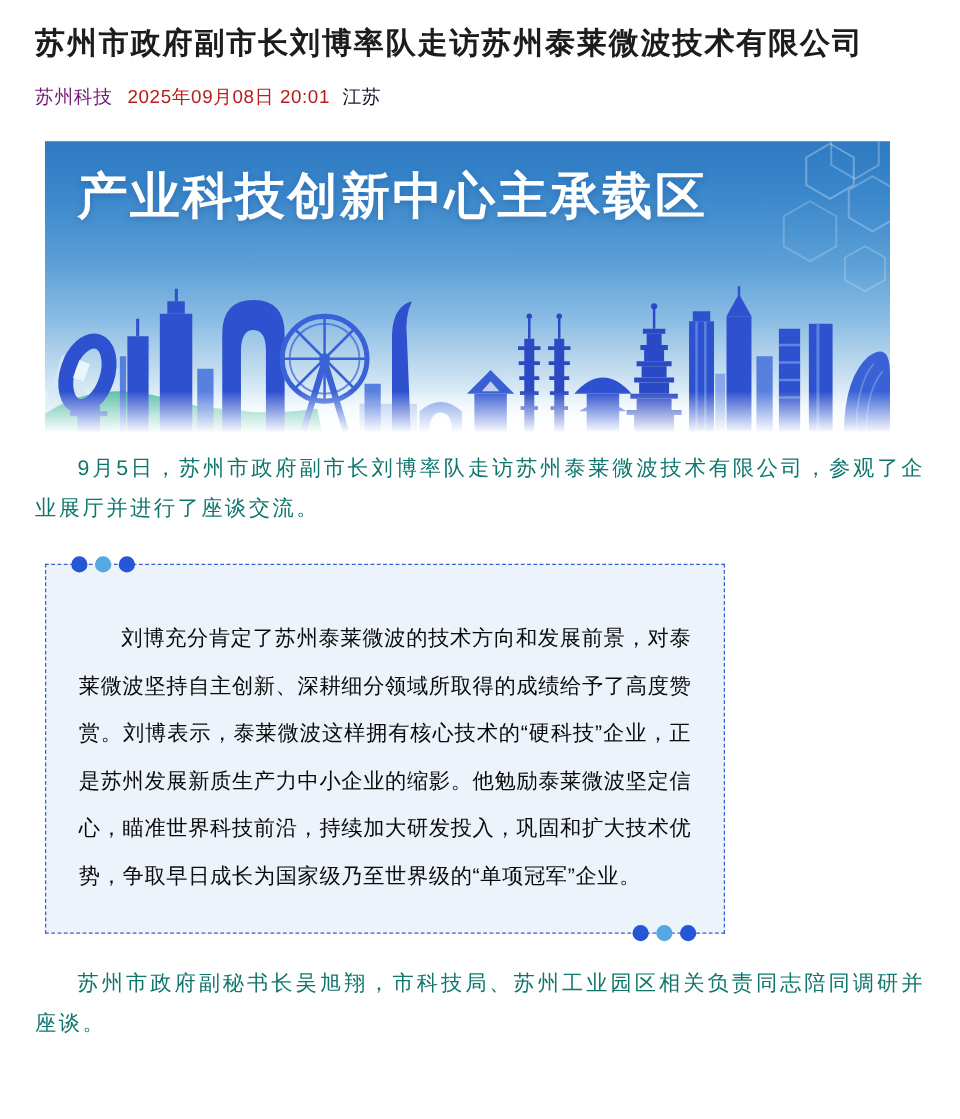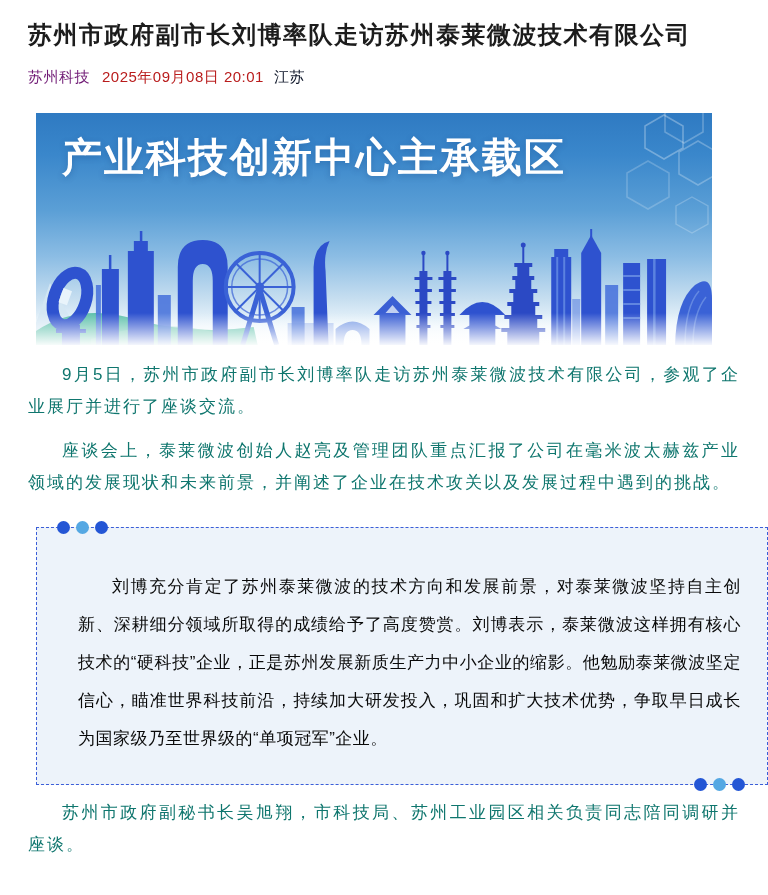--- a/index.html
+++ b/index.html
@@ -67,31 +67,31 @@
     margin:0;
     font-size:17px;
     line-height:32px;
     letter-spacing:2px;
     text-align:justify;
     text-indent:2em;
     color:#0f766e;
   }
   p#p1{margin-top:14px;}
   p#p2{margin-top:12px;}
-  p#p3{margin-top:12px;}
+  p#p3{margin-top:24px;}
 
   
   .quote-box{
     position:relative;
     margin:28px 0 0 8px;
-    width:732px;
+    width:544px;
     box-sizing:border-box;
     background:#edf3fa;
     border:1px dashed #3b5ed8;
-    padding:40px 26px 26px 41px;
+    padding:40px 26px 26px 26px;
   }
   .quote-box p{
     margin:0;
     font-size:17px;
     line-height:38px;
     letter-spacing:0.5px;
     text-align:justify;
     text-indent:2em;
     color:#0a0a0a;
   }
@@ -235,21 +235,20 @@
 
       <path d="M640 118 Q641 74 660 58 Q677 46 677 72 L677 118 Z" fill="#3a62d6"></path>
       <path d="M650 118 Q650 80 664 64" stroke="#6e92e4" fill="none" stroke-width="1.5" opacity="0.8"></path>
       <path d="M658 118 Q658 86 671 70" stroke="#6e92e4" fill="none" stroke-width="1.5" opacity="0.8"></path>
 
       <rect x="0" y="86" width="677" height="32" fill="url(#mist)"></rect>
     </svg>
   </div>
 
   <p class="para" id="p1">9月5日，苏州市政府副市长刘博率队走访苏州泰莱微波技术有限公司，参观了企业展厅并进行了座谈交流。</p>
-  <p class="para" id="p2">座谈会上，泰莱微波创始人赵亮及管理团队重点汇报了公司在毫米波太赫兹产业领域的发展现状和未来前景，并阐述了企业在技术攻关以及发展过程中遇到的挑战。</p>
 
   <div class="quote-box">
     <span class="dots dots-top">
         <i></i>
         <i></i>
         <i></i>
       </span>
     <p>刘博充分肯定了苏州泰莱微波的技术方向和发展前景，对泰莱微波坚持自主创新、深耕细分领域所取得的成绩给予了高度赞赏。刘博表示，泰莱微波这样拥有核心技术的“硬科技”企业，正是苏州发展新质生产力中小企业的缩影。他勉励泰莱微波坚定信心，瞄准世界科技前沿，持续加大研发投入，巩固和扩大技术优势，争取早日成长为国家级乃至世界级的“单项冠军”企业。</p>
     <span class="dots dots-bottom">
         <i></i>

